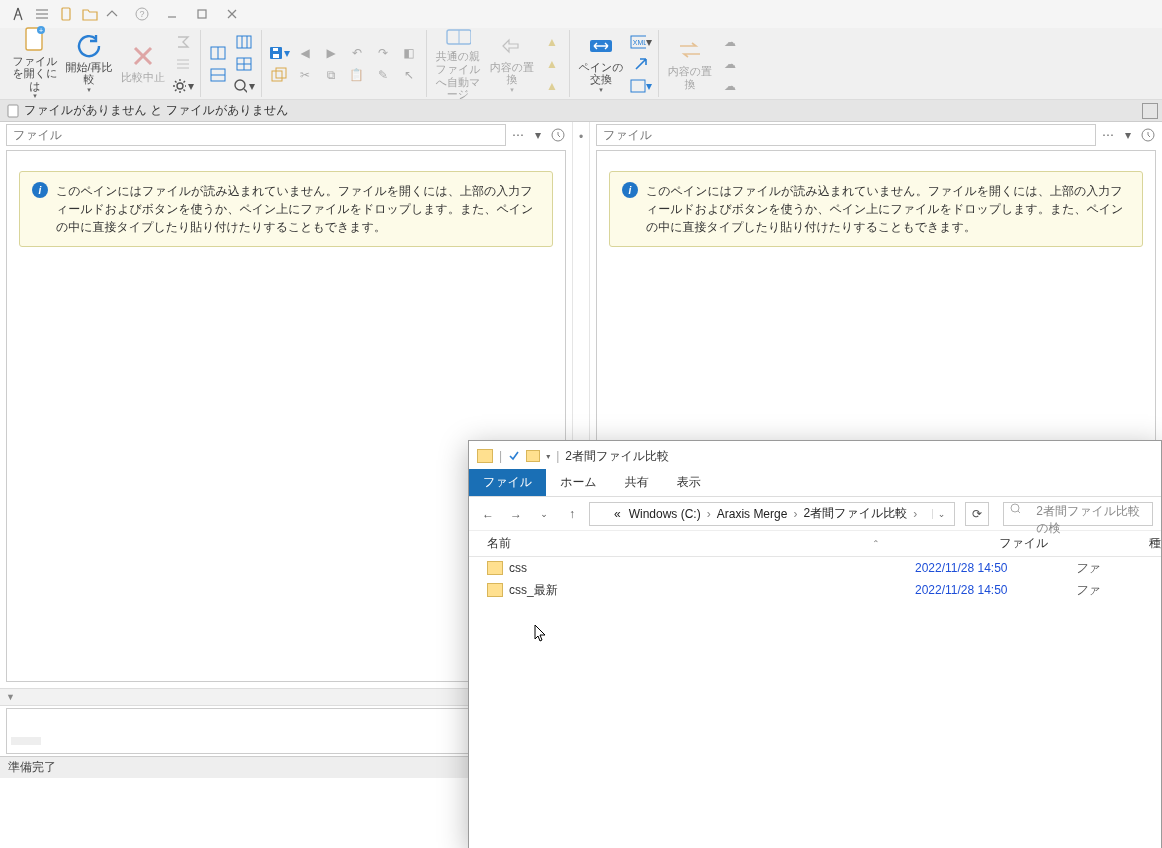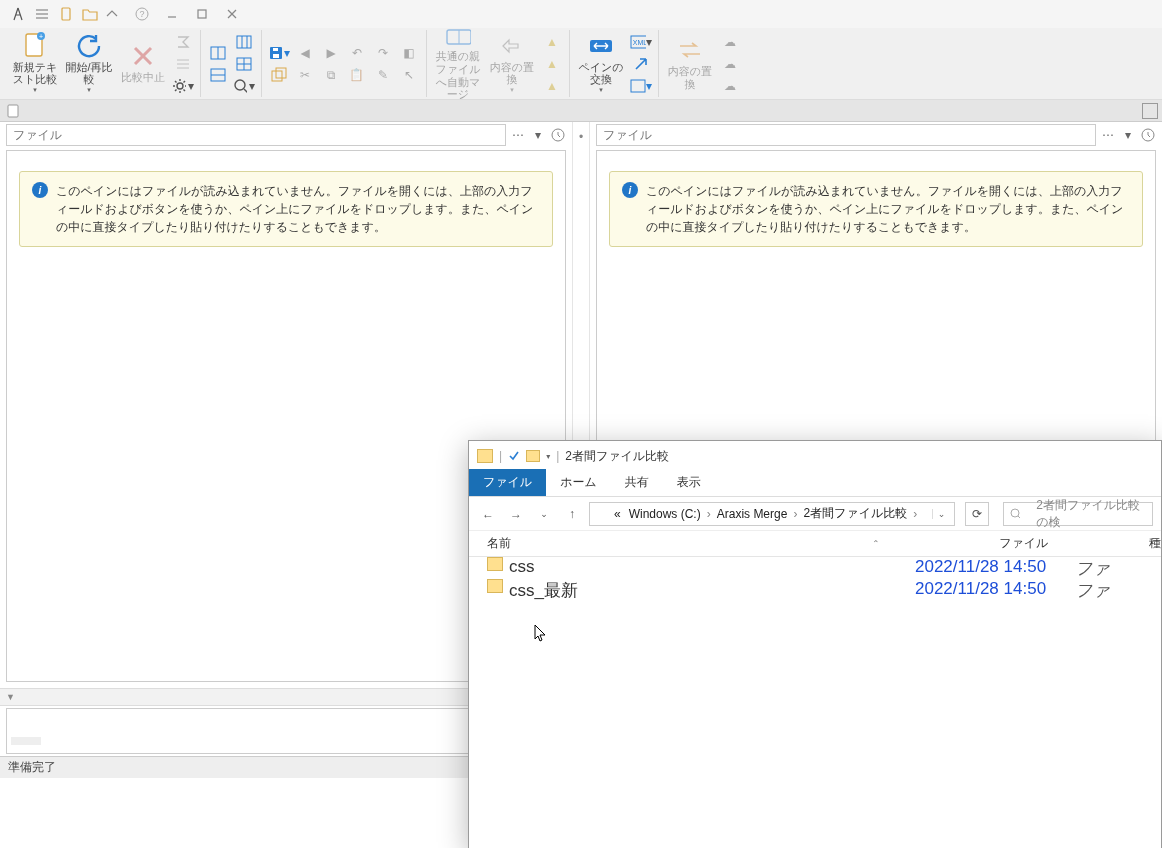--- a/index.html
+++ b/index.html
@@ -55,28 +55,28 @@
 .ex-tabs { height:26px; display:flex; align-items:flex-end; border-bottom:1px solid #ddd;}
 .ex-tab { padding:5px 14px; font-size:12px; color:#333;}
 .ex-tab.active{ background:#1a6fb5;color:#fff;}
 .ex-nav { height:34px; display:flex;align-items:center; padding:0 8px; gap:6px; border-bottom:1px solid #eee;}
 .navbtn{width:22px;height:22px;display:flex;align-items:center;justify-content:center;color:#555;}
 .addr { flex:1; height:24px;border:1px solid #ccc;display:flex;align-items:center;padding:0 4px;gap:4px;font-size:12px;}
 .addr .crumb{color:#222;padding:0 2px;}
 .addr .sep2{color:#888;}
 .addr .dd2{width:18px;text-align:center;color:#666;font-size:9px;border-left:1px solid #ddd;}
 .refresh{width:24px;height:24px;border:1px solid #ccc;display:flex;align-items:center;justify-content:center;color:#555;margin-left:4px;}
-.search{width:150px;height:24px;border:1px solid #ccc;display:flex;align-items:center;padding:0 6px;gap:16px;color:#888;margin-left:8px;}
+.search{width:150px;height:24px;border:1px solid #ccc;display:flex;padding:0 6px;gap:16px;color:#888;margin-left:8px;}
 .ex-head { height:26px; border-bottom:1px solid #e5e5e5;display:flex;align-items:center;font-size:12px;color:#333;justify-content:center;}
 .ex-head .col1{width:430px;padding-left:18px;}
 .ex-head .col2{width:160px;}
 .ex-head .col3{flex:1;}
 .ex-head .sort{font-size:8px;color:#666;margin-left:auto;margin-right:120px;}
 .ex-rows{flex:1;overflow:hidden;}
-.ex-row{height:22px;display:flex;align-items:flex-start;font-size:17px;}
+.ex-row{height:22px;display:flex;align-items:center;font-size:12px;}
 .ex-row .ricon{width:16px;height:14px;background:#ffe08f;border:1px solid #d9b65a;margin:0 6px 0 18px;flex-shrink:0;}
 .ex-row .c1{width:406px;}
 .ex-row .c2{width:160px;color:#1d4ed8;}
 .ex-row .c3{flex:1;color:#555;font-style:italic;}
 .cursor{position:absolute;width:14px;height:20px;pointer-events:none;}
 
 
 .clr-blue{color:#2a7fd4;}
 .clr-red{color:#c94e4e;}
 .clr-orange{color:#d98b2a;}
@@ -142,21 +142,21 @@
 <div class="ribbon">
   <div class="rgroup">
     <div class="bigbtn">
       <div class="bicon clr-orange">
           <svg width="24" height="28">
             <rect x="3" y="2" width="16" height="22" rx="2" fill="#fff" stroke="#d9a84a" stroke-width="1.4"></rect>
             <circle cx="18" cy="4" r="4" fill="#4aa0e6"></circle>
             <text x="18" y="7" text-anchor="middle" font-size="7" fill="#fff">+</text>
           </svg>
         </div>
-      <span>新規テキスト比較</span>
+      <span>ファイルを開くには</span>
         <span class="dd">▾</span>
     </div>
     <div class="bigbtn">
       <div class="bicon clr-blue">
           <svg width="26" height="26">
             <path d="M20 6a10 10 0 1 0 3 7" fill="none" stroke="#2a7fd4" stroke-width="2.4"></path>
             <path d="M20 2v6h-6" fill="none" stroke="#2a7fd4" stroke-width="2.4"></path>
           </svg>
         </div>
       <span>開始/再比較</span>
@@ -355,20 +355,21 @@
       <div class="smallbtn">☁</div>
       <div class="smallbtn">☁</div>
     </div>
   </div>
 </div>
 
 <div class="docbar">
   <svg class="doc-icon" viewBox="0 0 14 14">
       <rect x="2" y="1" width="10" height="12" rx="1" fill="#fff" stroke="#999"></rect>
     </svg>
+  <span>ファイルがありません と ファイルがありません</span>
   <div class="spacer"></div>
   <div class="sq"></div>
 </div>
 
 <div class="panes">
   <div class="pane-wrap">
     <div class="fileinput-row">
       <input class="fileinput" placeholder="ファイル" style="">
       <div class="fi-btn">⋯</div>
       <div class="fi-btn">▾</div>

